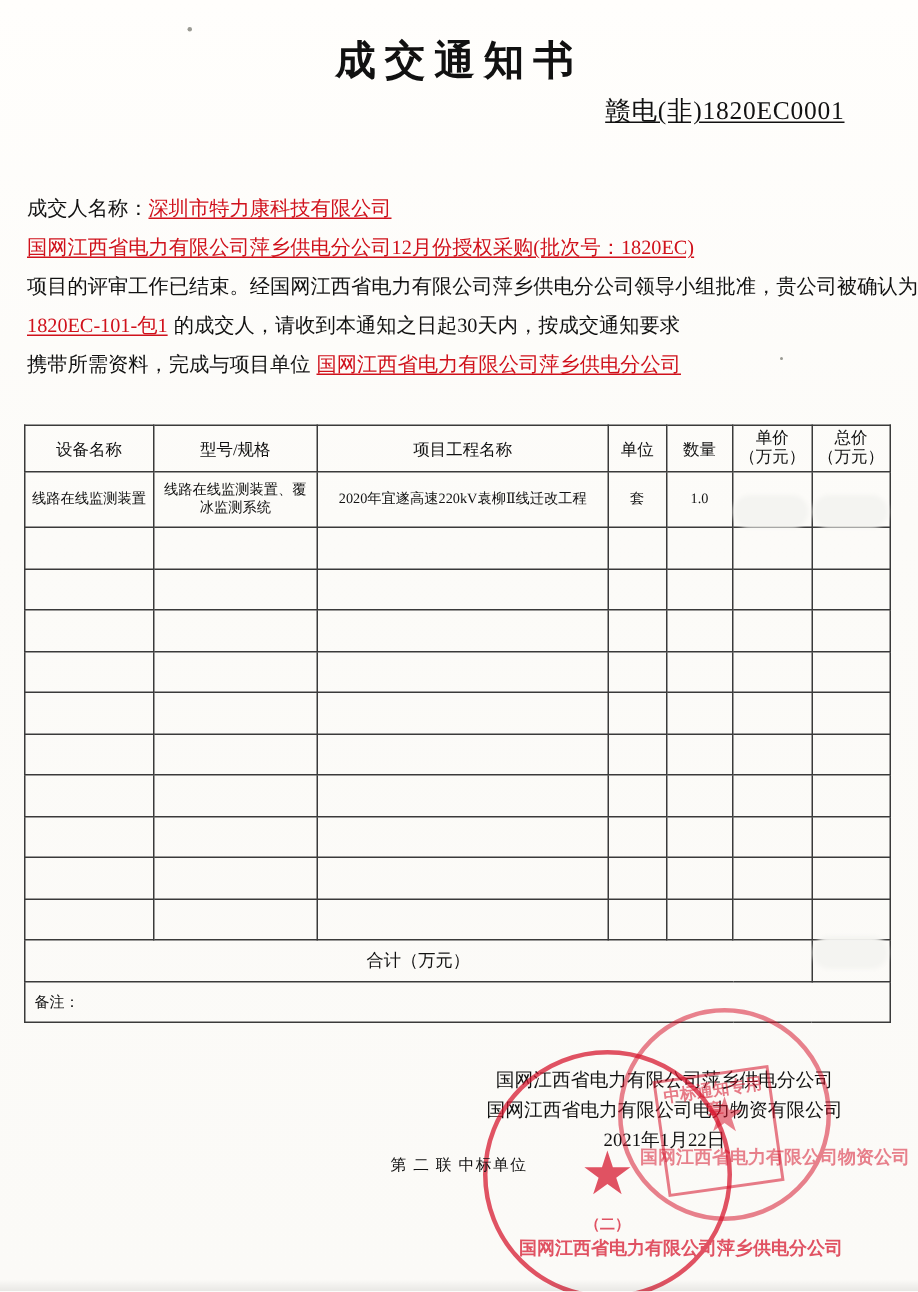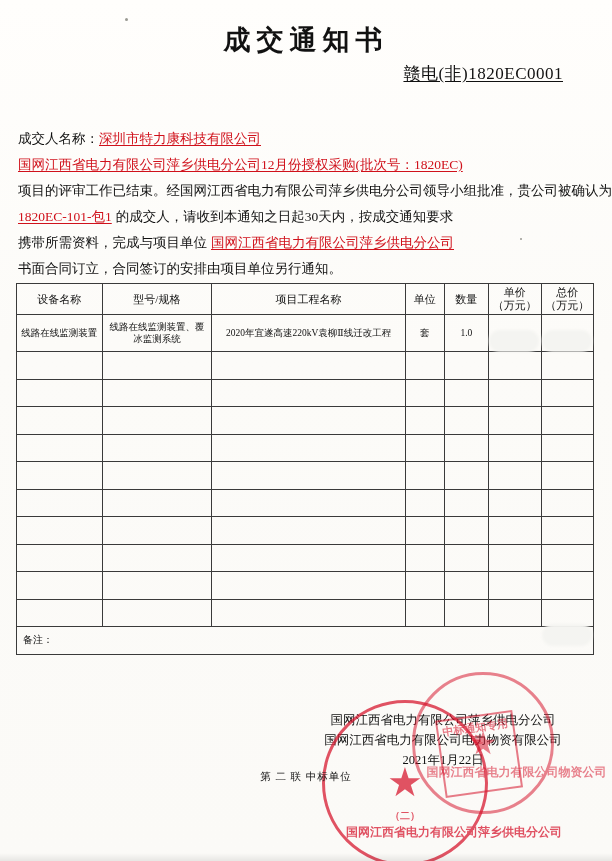--- a/index.html
+++ b/index.html
@@ -277,23 +277,20 @@
       <span class="red-ul">国网江西省电力有限公司萍乡供电分公司12月份授权采购(批次号：1820EC)</span>
     </div>
     <div class="line">
       <span>项目的评审工作已结束。经国网江西省电力有限公司萍乡供电分公司领导小组批准，贵公司被确认为包</span>
     </div>
     <div class="line">
       <span class="red-ul">1820EC-101-包1</span><span class="ind"></span><span>的成交人，请收到本通知之日起30天内，按成交通知要求</span>
     </div>
     <div class="line">
       <span>携带所需资料，完成与项目单位</span><span class="ind"></span><span class="red-ul">国网江西省电力有限公司萍乡供电分公司</span>
-    </div>
-    <div class="line">
-      <span>书面合同订立，合同签订的安排由项目单位另行通知。</span>
     </div>
   </div>
 
   <table class="tbl">
     <thead>
       <tr>
         <td class="c-name">设备名称</td>
         <td class="c-model">型号/规格</td>
         <td class="c-proj">项目工程名称</td>
         <td class="c-unit">单位</td>
@@ -401,20 +398,24 @@
         </tr>
       <tr>
           <td></td>
           <td></td>
           <td></td>
           <td></td>
           <td></td>
           <td></td>
           <td></td>
         </tr>
+      <tr class="total-row">
+        <td colspan="6" class="total-label">合计（万元）</td>
+        <td></td>
+      </tr>
       <tr class="remark-row">
         <td colspan="7">备注：</td>
       </tr>
     </tbody>
   </table>
 
   <div class="blob" style="left:492px;top:333px;width:44px;height:16px;"></div>
   <div class="blob" style="left:545px;top:333px;width:44px;height:16px;"></div>
   <div class="blob" style="left:545px;top:627px;width:44px;height:16px;"></div>
 

